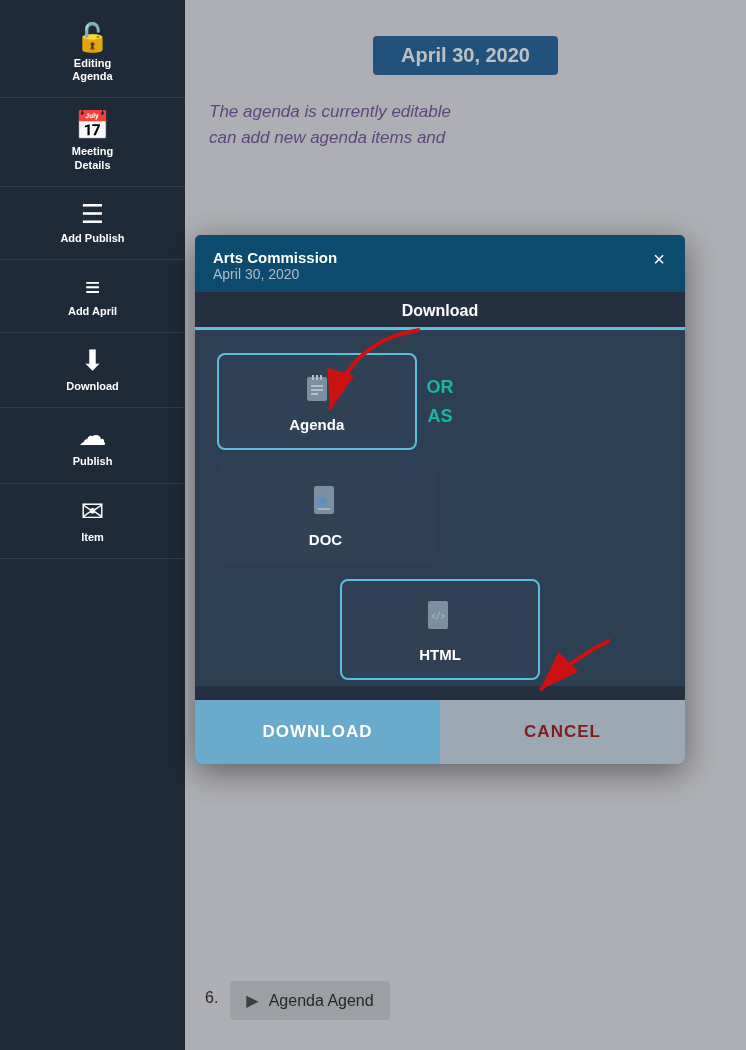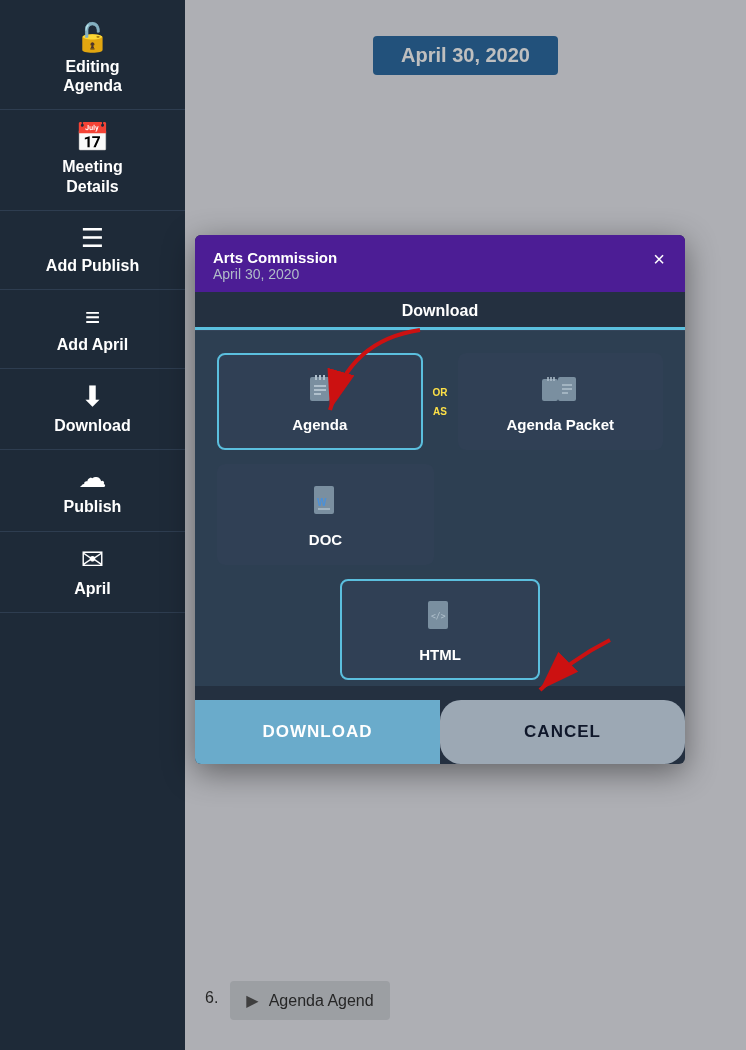--- a/index.html
+++ b/index.html
@@ -37,21 +37,21 @@
       border-bottom: 1px solid #2e3d50;
     }
 
     .sidebar-item .icon {
       font-size: 28px;
       margin-bottom: 5px;
       line-height: 1;
     }
 
     .sidebar-item .label {
-      font-size: 16px;
+      font-size: 11px;
       font-weight: 700;
       text-align: center;
       line-height: 1.2;
     }
 
     .date-header {
       display: flex;
       justify-content: center;
       padding: 18px 0 14px;
     }
@@ -94,21 +94,21 @@
       z-index: 20;
       overflow: hidden;
       box-shadow: 0 8px 32px rgba(0,0,0,0.45);
     }
 
     .modal-header {
       display: flex;
       justify-content: space-between;
       align-items: flex-start;
       padding: 14px 18px 10px;
-      background: #4c1d95;
+      background: #0c4a6e;
     }
 
     .modal-title-block .modal-org {
       color: #fff;
       font-size: 15px;
       font-weight: 700;
     }
 
     .modal-title-block .modal-date {
       color: #b0bcc8;
@@ -185,22 +185,22 @@
 
     .format-btn .btn-label {
       font-size: 15px;
       font-weight: 700;
     }
 
     .or-as-block {
       display: flex;
       flex-direction: column;
       align-items: center;
-      color: #fde047;
-      font-size: 10px;
+      color: #14b8a6;
+      font-size: 18px;
       font-weight: 600;
       gap: 8px;
       padding: 0 4px;
     }
 
     .row2 {
       display: grid;
       grid-template-columns: 1fr 1fr;
       gap: 0;
       margin-top: 2px;
@@ -235,22 +235,21 @@
       border: none;
     }
 
     .footer-btn.download {
       background: #6aabcb;
       color: #fff;
     }
 
     .footer-btn.cancel {
       background: #9ca8b4;
-      color: #0f172a;
-      border-radius: 21px;
+      color: #7f1d1d;
     }
 
     
     .bg-content {
       position: absolute;
       left: 185px; top: 0;
       width: 561px;
       padding: 18px 0 0 0;
       z-index: 0;
     }
@@ -315,27 +314,30 @@
   <div class="sidebar-item">
     <span class="icon">⬇</span>
     <span class="label">Download</span>
   </div>
   <div class="sidebar-item">
     <span class="icon">☁</span>
     <span class="label">Publish</span>
   </div>
   <div class="sidebar-item">
     <span class="icon">✉</span>
-    <span class="label">April</span>
+    <span class="label">Item</span>
   </div>
 </div>
 
 <div class="bg-content">
   <div class="date-header">
     <div class="date-badge">April 30, 2020</div>
+  </div>
+  <div class="editable-notice">
+    The agenda is currently editable<br>can add new agenda items and
   </div>
 </div>
 
 <div class="modal-overlay"></div>
 
 <div class="modal">
   <div class="modal-header">
     <div class="modal-title-block">
       <div class="modal-org">Arts Commission</div>
       <div class="modal-date">April 30, 2020</div>
@@ -363,33 +365,20 @@
           </svg>
         </span>
         <span class="btn-label">Agenda</span>
       </div>
 
       <div class="or-as-block">
         <span>OR</span>
         <span>AS</span>
       </div>
 
-      <div class="format-btn">
-        <span class="btn-icon">
-          <svg width="40" height="32" viewBox="0 0 40 32" fill="none">
-            <rect x="2" y="6" width="16" height="22" rx="2" fill="#7a8fa0"></rect>
-            <path d="M8 4 L8 8 M11 4 L11 8 M14 4 L14 8" stroke="#b0c0cc" stroke-width="1.5"></path>
-            <rect x="18" y="4" width="18" height="24" rx="2" fill="#7a8fa0"></rect>
-            <line x1="22" y1="12" x2="32" y2="12" stroke="#b0c0cc" stroke-width="1.5"></line>
-            <line x1="22" y1="16" x2="32" y2="16" stroke="#b0c0cc" stroke-width="1.5"></line>
-            <line x1="22" y1="20" x2="28" y2="20" stroke="#b0c0cc" stroke-width="1.5"></line>
-          </svg>
-        </span>
-        <span class="btn-label">Agenda Packet</span>
-      </div>
     </div>
 
     <div class="row2">
       <div class="format-btn">
         <span class="btn-icon">
           <svg width="32" height="36" viewBox="0 0 32 36" fill="none">
             <rect x="4" y="2" width="20" height="28" rx="2" fill="#7a8fa0"></rect>
             <text x="7" y="22" font-size="10" fill="#4a90d9" font-weight="bold" font-family="Arial">W</text>
             <line x1="8" y1="25" x2="20" y2="25" stroke="#b0c0cc" stroke-width="1.5"></line>
           </svg>

